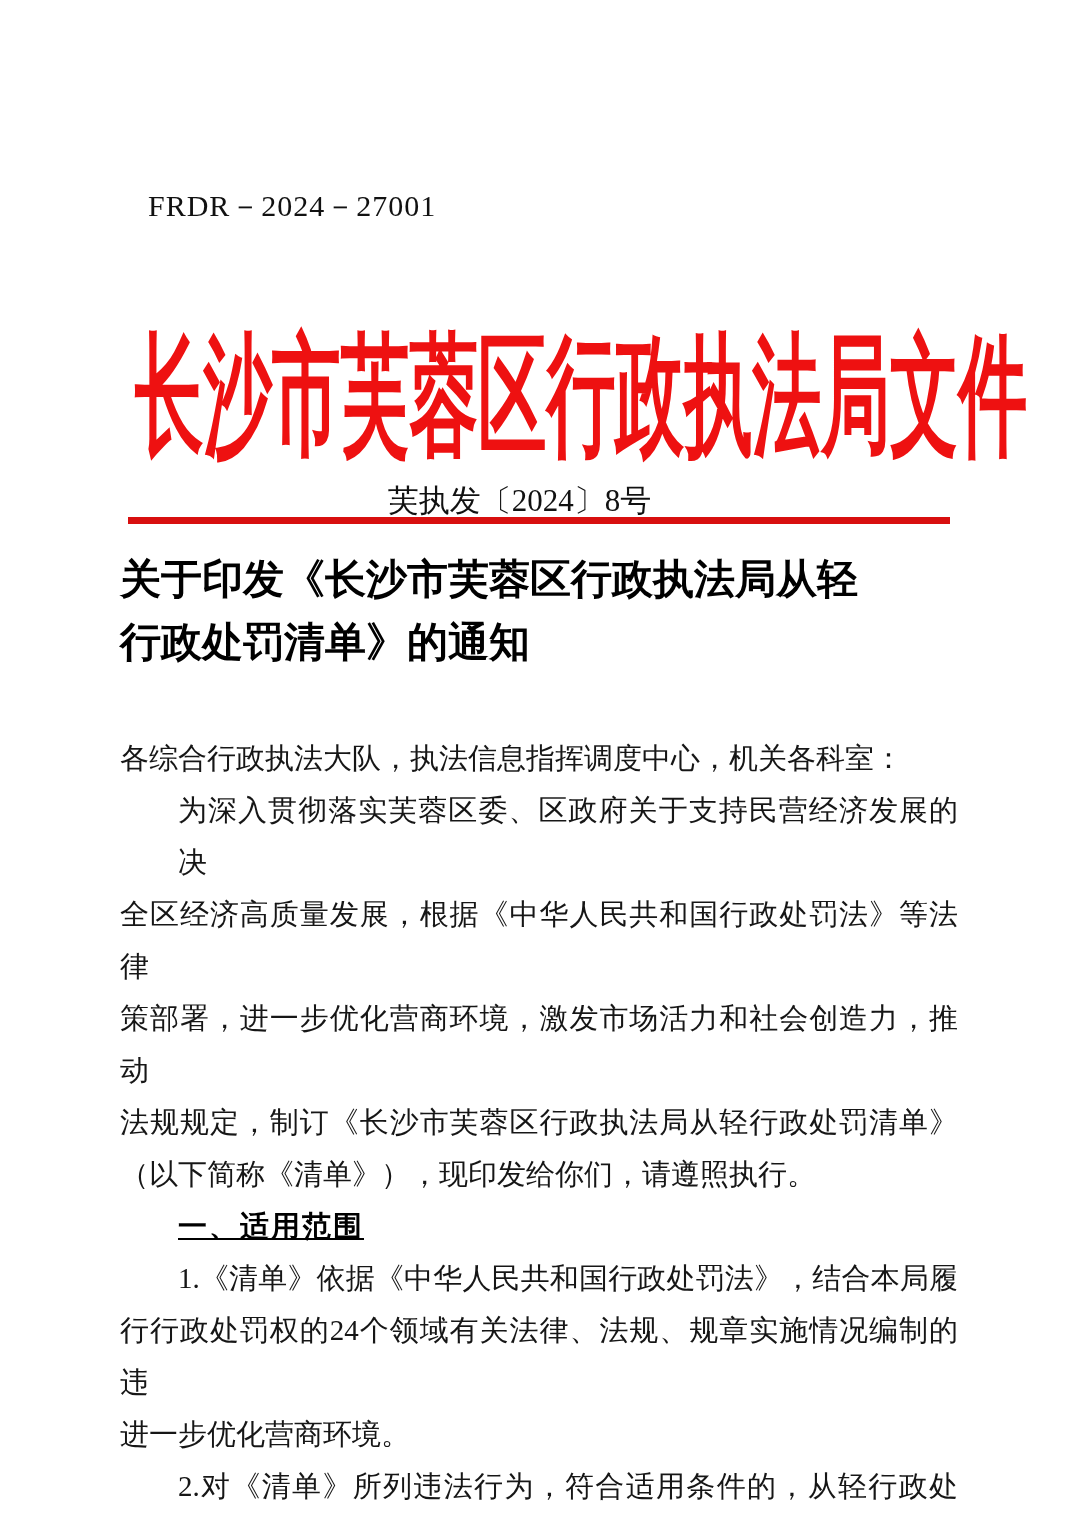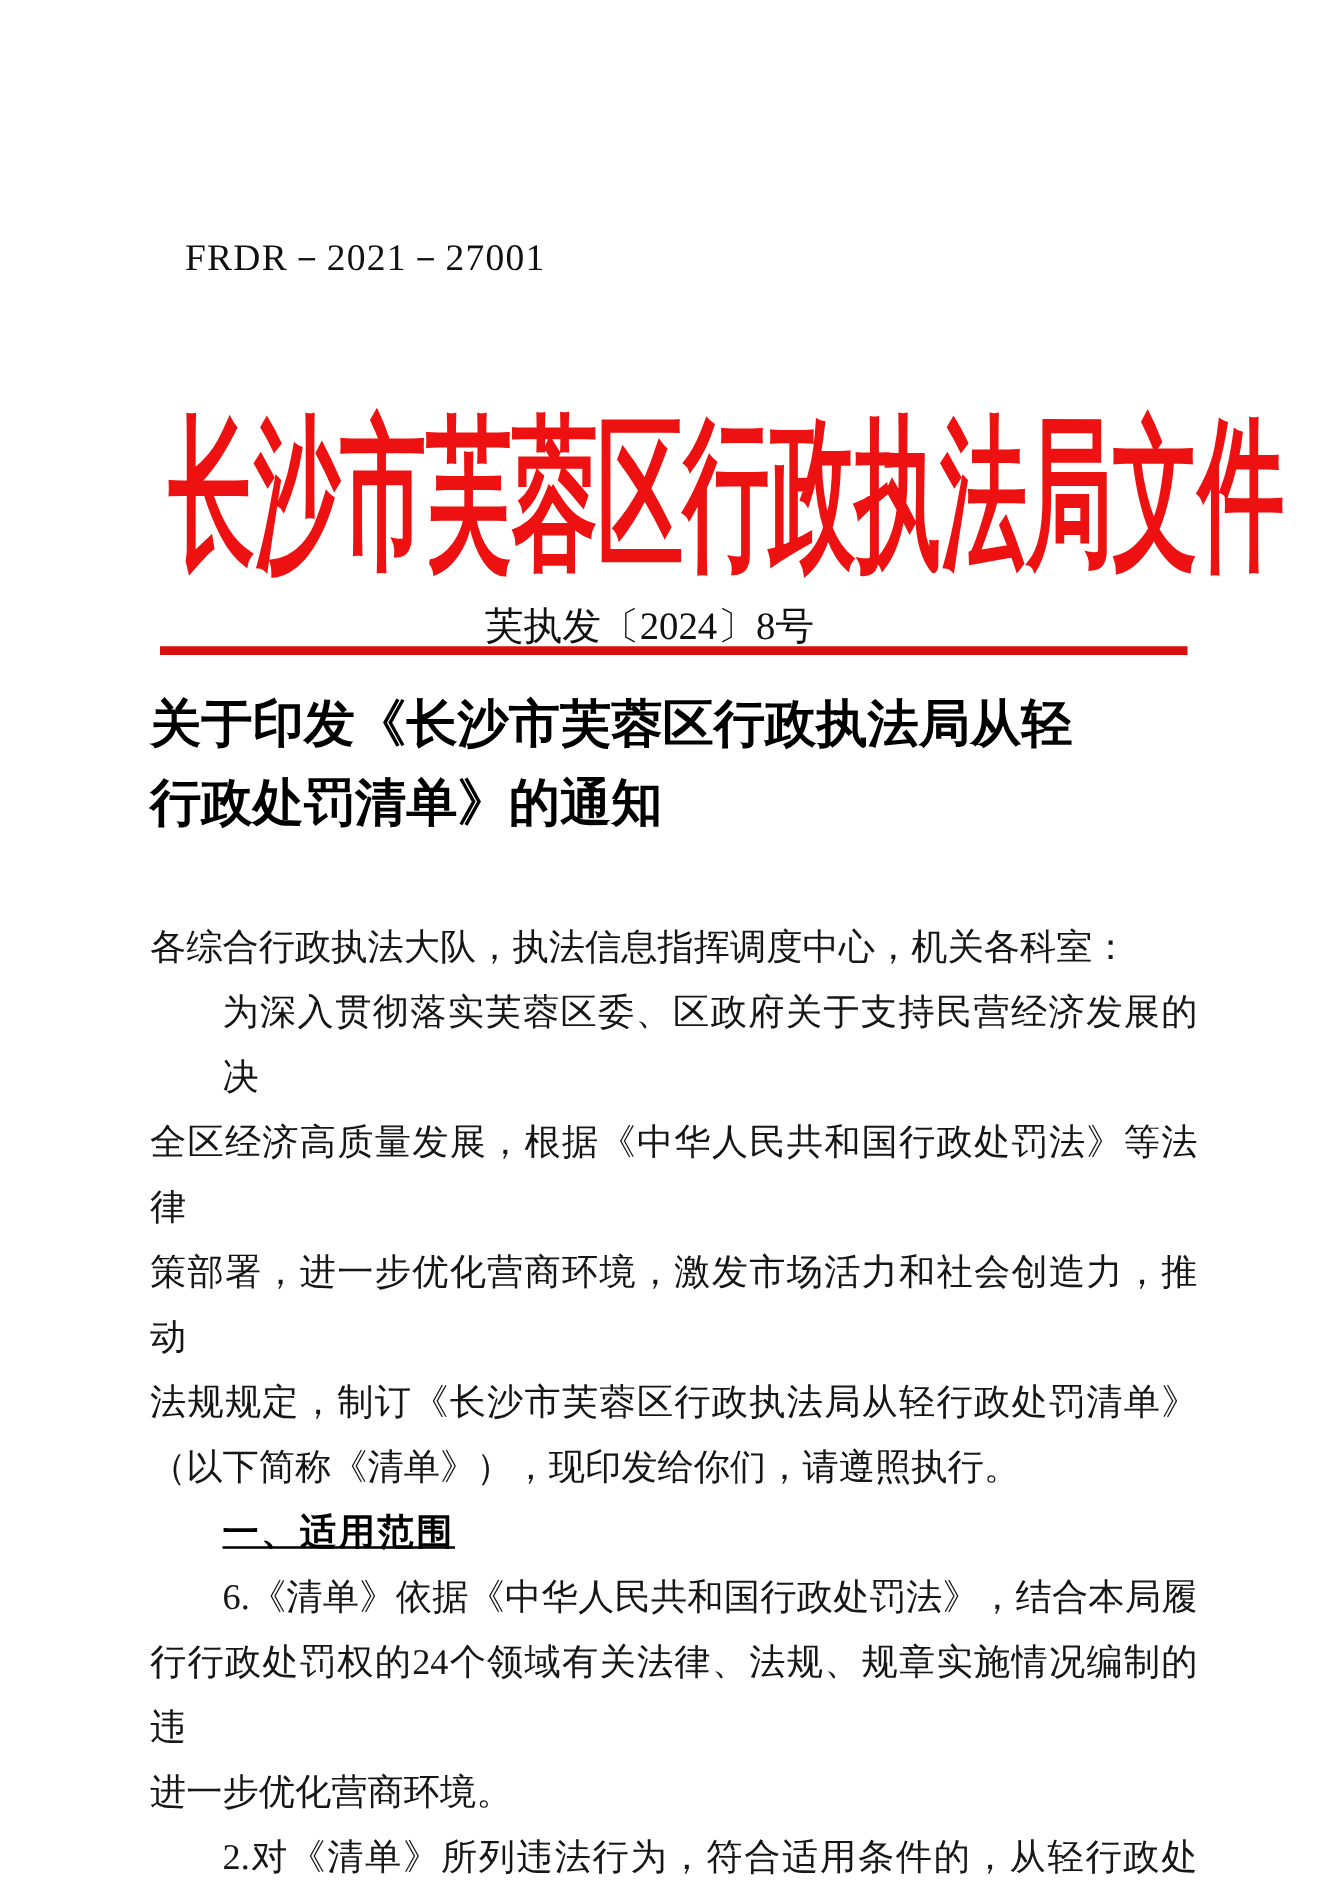--- a/index.html
+++ b/index.html
@@ -105,21 +105,21 @@
     letter-spacing: 2px;
     color: #000000;
     text-decoration: underline;
   }
 </style>
 </head>
 <body>
 
 <div class="page">
 
-  <div class="doc-code">FRDR－2021－27001</div>
+  <div class="doc-code">FRDR－2024－27001</div>
 
   <div class="agency-wrap">
     <div class="agency-title" style="color: rgb(238, 17, 17);">长沙市芙蓉区行政执法局文件</div>
   </div>
 
   <div class="issue-number">芙执发〔2024〕8号</div>
 
   <div class="red-rule" style="background: rgb(216, 15, 15);"></div>
 
   <div class="doc-title">
@@ -128,20 +128,20 @@
   </div>
 
   <div class="body-text">
     <div class="body-line">各综合行政执法大队，执法信息指挥调度中心，机关各科室：</div>
     <div class="body-line indent fill">为深入贯彻落实芙蓉区委、区政府关于支持民营经济发展的决</div>
     <div class="body-line fill">全区经济高质量发展，根据《中华人民共和国行政处罚法》等法律</div>
     <div class="body-line fill">策部署，进一步优化营商环境，激发市场活力和社会创造力，推动</div>
     <div class="body-line fill">法规规定，制订《长沙市芙蓉区行政执法局从轻行政处罚清单》</div>
     <div class="body-line">（以下简称《清单》），现印发给你们，请遵照执行。</div>
     <div class="body-line indent heading">一、适用范围</div>
-    <div class="body-line indent fill">6.《清单》依据《中华人民共和国行政处罚法》，结合本局履</div>
+    <div class="body-line indent fill">1.《清单》依据《中华人民共和国行政处罚法》，结合本局履</div>
     <div class="body-line fill">行行政处罚权的24个领域有关法律、法规、规章实施情况编制的违</div>
     <div class="body-line">进一步优化营商环境。</div>
     <div class="body-line indent fill">2.对《清单》所列违法行为，符合适用条件的，从轻行政处罚。</div>
 
   </div>
 
 </div>
 
 </body></html>

